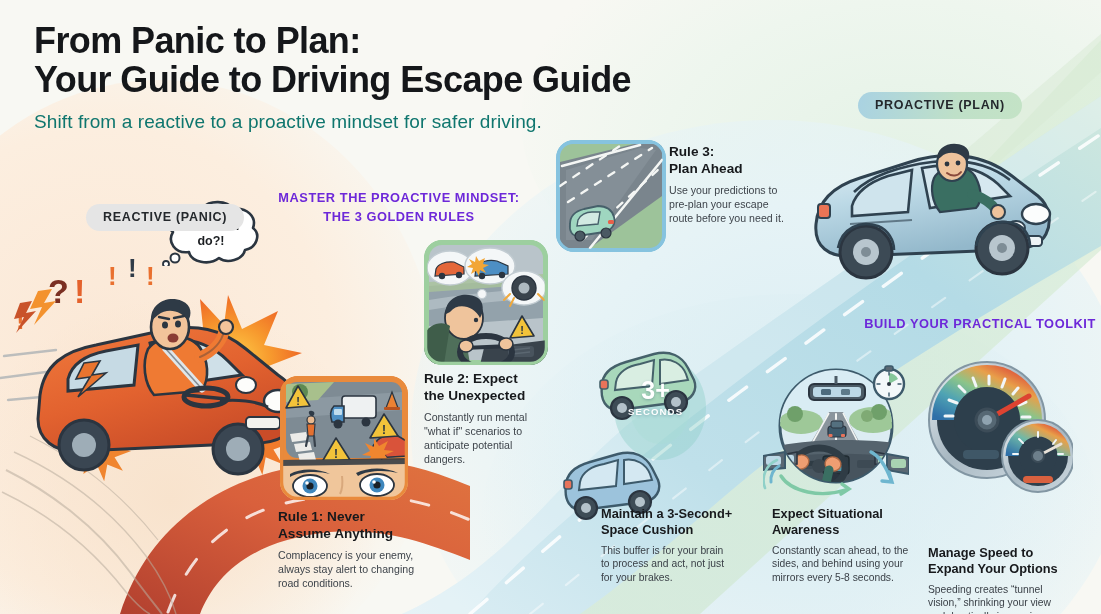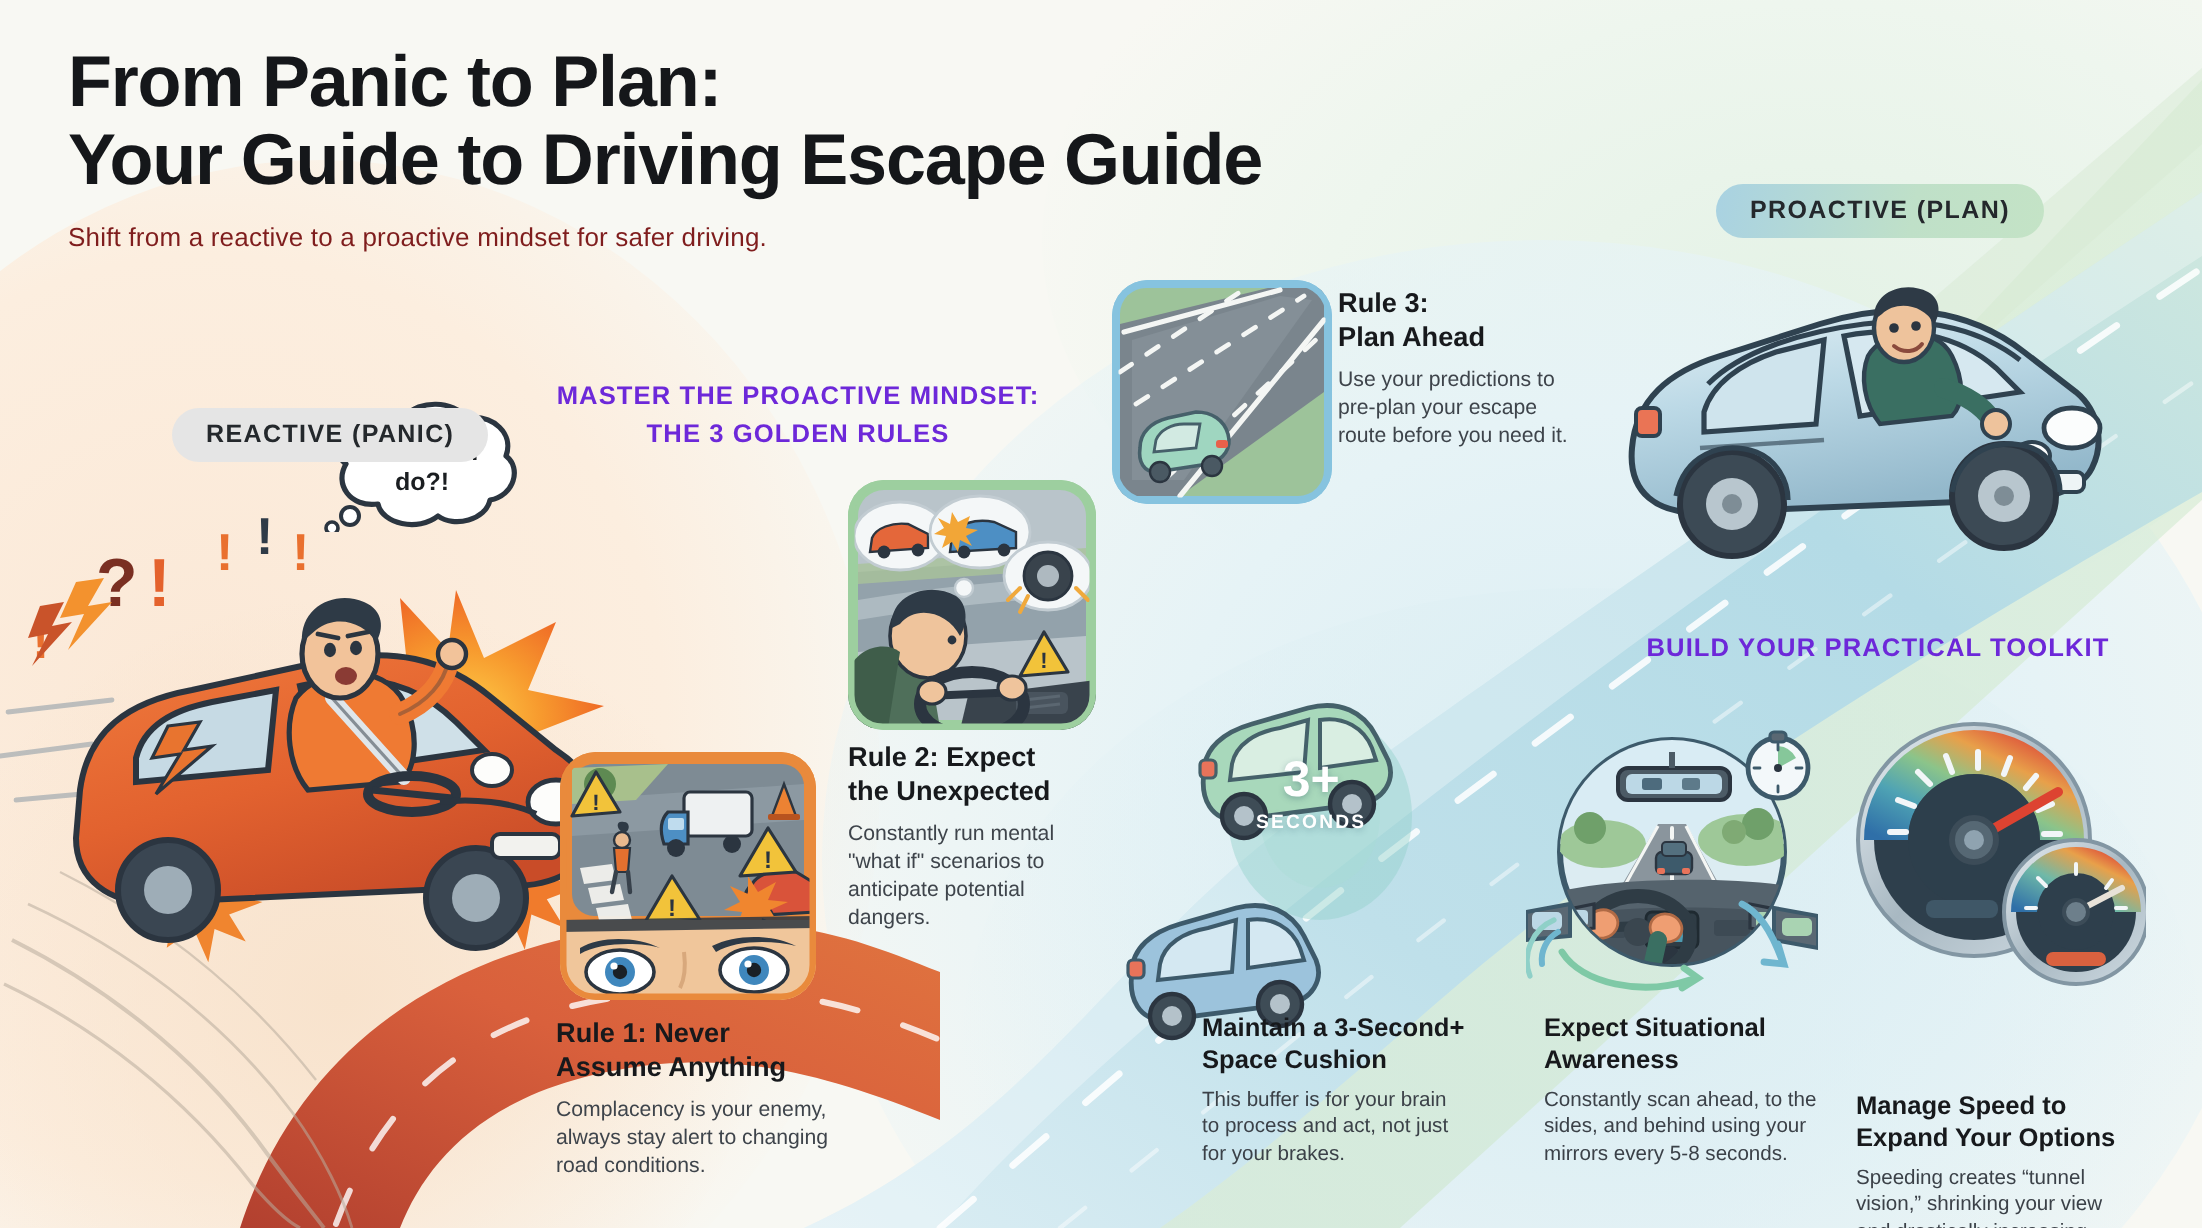--- a/index.html
+++ b/index.html
@@ -44,21 +44,21 @@
   
   .ribbon-wrap { position:absolute; inset:0; }
 
   
   .header { position:absolute; left:34px; top:22px; z-index:30; }
   .title-line {
     font-size:36px; font-weight:700; color:#15171a;
     letter-spacing:-0.6px; line-height:1.08; white-space:nowrap;
   }
   .subtitle {
-    margin-top:11px; font-size:13px; color:#7f1d1d; font-weight:400;
+    margin-top:11px; font-size:19px; color:#0f766e; font-weight:400;
     letter-spacing:0.1px;
   }
 
   
   .badge {
     position:absolute; z-index:30;
     padding:6px 17px 7px; border-radius:20px;
     font-size:12.5px; font-weight:700; letter-spacing:0.7px;
     color:#24282c; white-space:nowrap;
   }
@@ -72,21 +72,21 @@
     background:linear-gradient(100deg,#a9d2e2 0%,#bfe0c8 60%,#c4e3c6 100%);
   }
 
   
   .sec-head {
     position:absolute; z-index:30; text-align:center;
     font-size:12.8px; font-weight:700; color:#6d28d9;
     letter-spacing:0.55px; line-height:1.5;
   }
   .sec-mindset { left:274px; top:188px; width:250px; }
-  .sec-toolkit { left:819px; top:314px; width:240px; text-align:center; }
+  .sec-toolkit { left:860px; top:314px; width:240px; text-align:center; }
 
   
   .rule-block { position:absolute; z-index:28; }
   .rule-title {
     font-size:13.6px; font-weight:700; color:#17191c;
     line-height:1.27; white-space:pre-line;
   }
   .rule-body {
     margin-top:5px; font-size:10.6px; color:#3e444b;
     line-height:1.33; white-space:pre-line;

